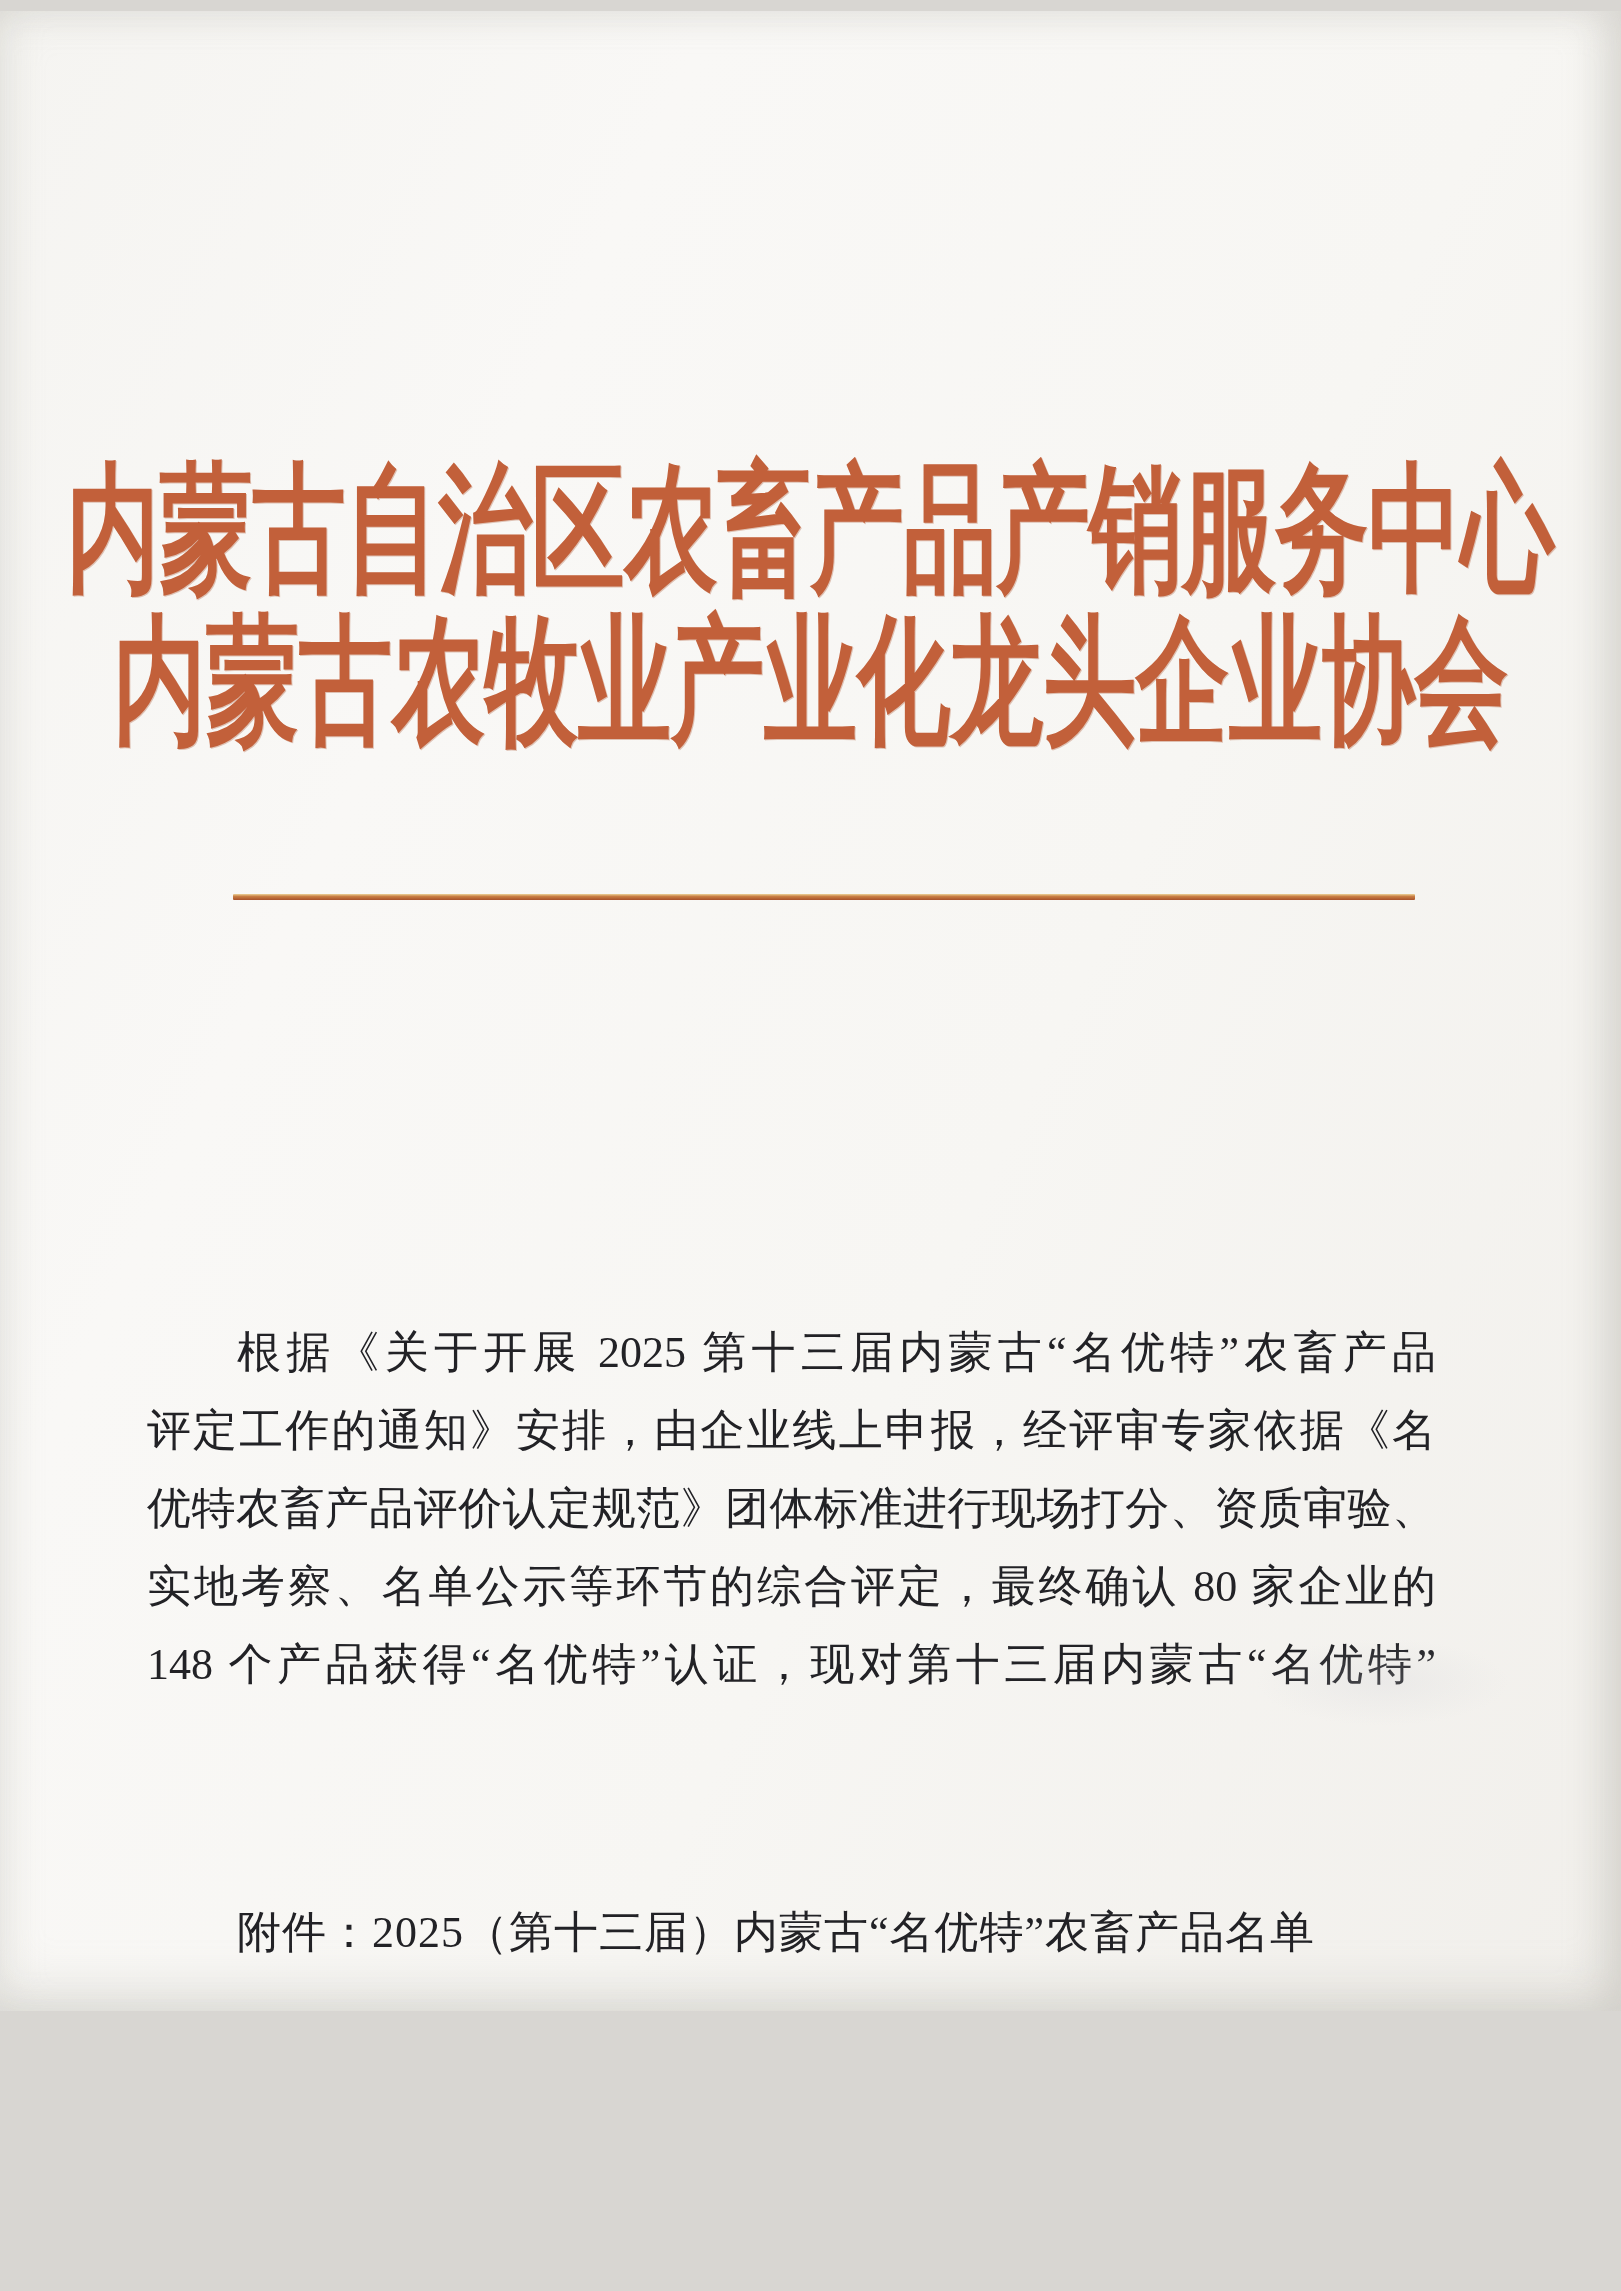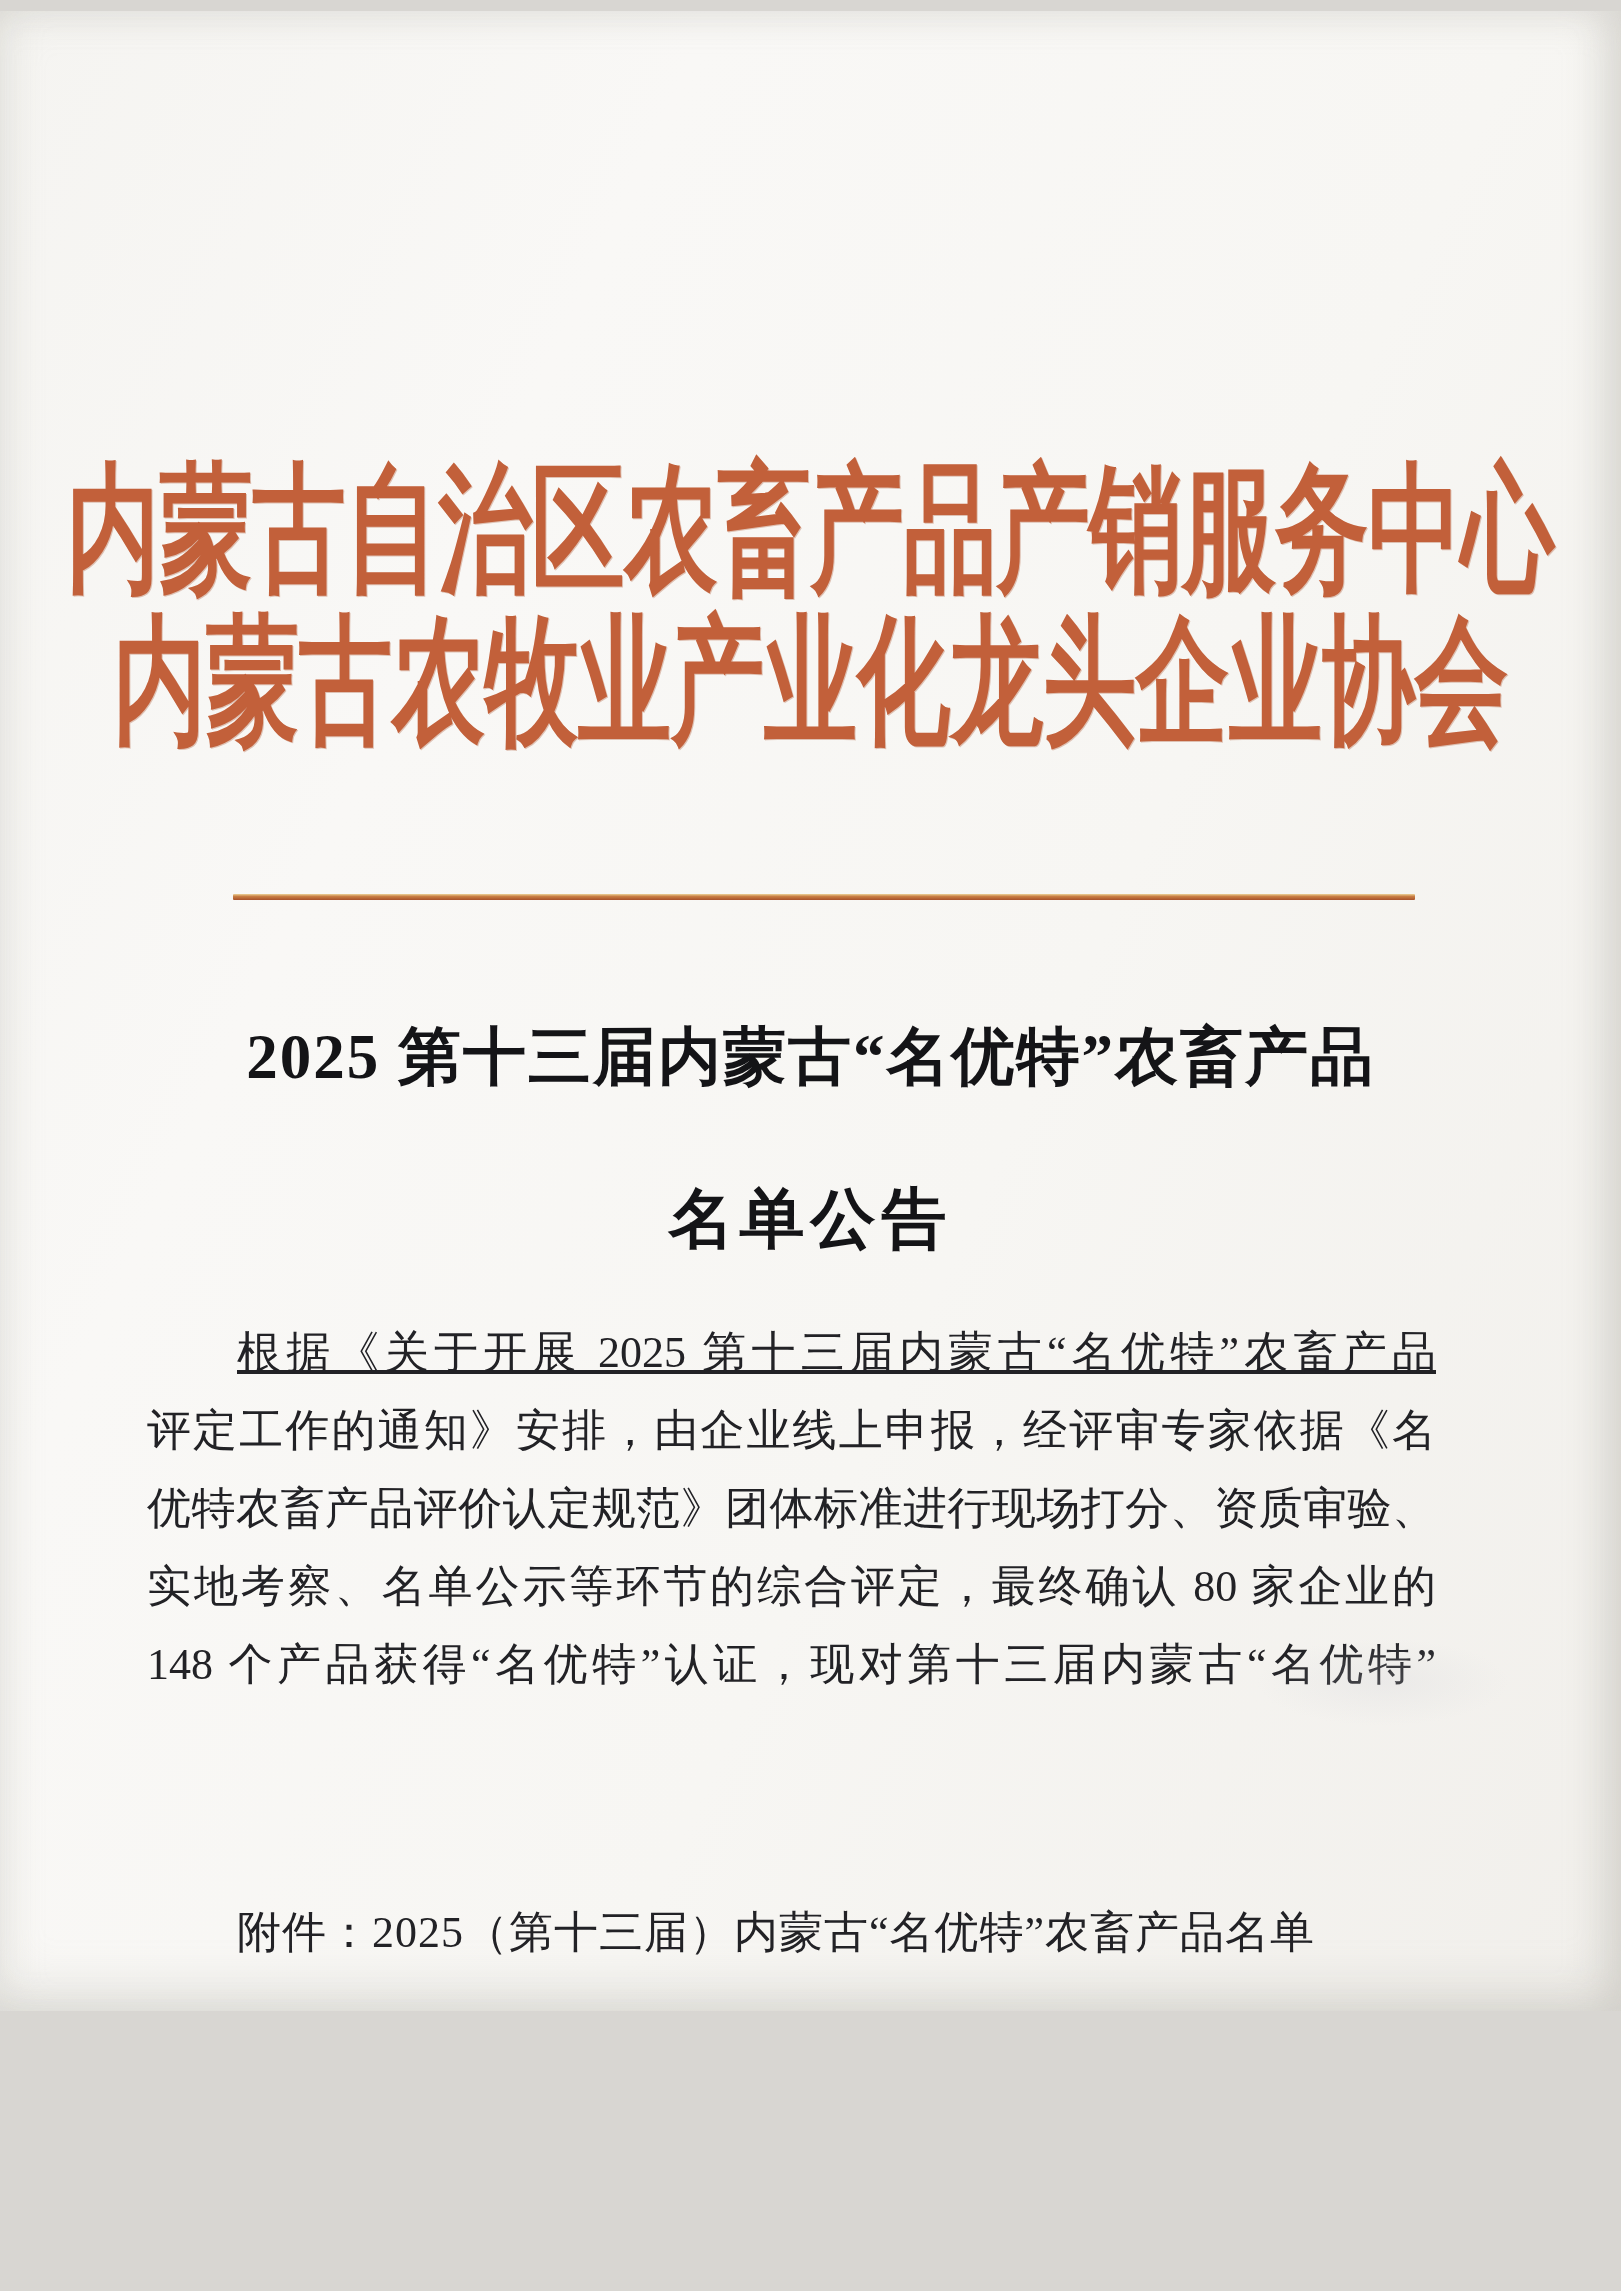--- a/index.html
+++ b/index.html
@@ -95,21 +95,21 @@
     color: #222226;
   }
   .bl {
     height: 78px;
     line-height: 71px;
     text-align: justify;
     text-align-last: justify;
     text-justify: inter-ideograph;
     white-space: normal;
   }
-  .bl.indent { padding-left: 90px; text-decoration: underline; }
+  .bl.indent { padding-left: 90px; }
   .bl.last   { text-align-last: left; }
   .attachment {
     position: absolute;
     top: 1890px;
     left: 147px;
     width: 1289px;
     padding-left: 90px;
     box-sizing: border-box;
     font-size: 44px;
     line-height: 63px;
@@ -148,24 +148,20 @@
 <div class="page">
 
   <header class="letterhead">
     <div class="lh-line" style="color: rgb(194, 96, 58);">内蒙古自治区农畜产品产销服务中心</div>
     <div class="lh-line" style="color: rgb(194, 96, 58);">内蒙古农牧业产业化龙头企业协会</div>
   </header>
 
 
   <div class="red-rule"></div>
 
-  <h1 class="title">
-    <span class="t-line1">2025 第十三届内蒙古“名优特”农畜产品</span>
-    <span class="t-line2">名单公告</span>
-  </h1>
 
   <main class="body-text">
     <div class="bl indent">根据《关于开展 2025 第十三届内蒙古“名优特”农畜产品</div>
     <div class="bl">评定工作的通知》安排，由企业线上申报，经评审专家依据《名</div>
     <div class="bl">优特农畜产品评价认定规范》团体标准进行现场打分、资质审验、</div>
     <div class="bl">实地考察、名单公示等环节的综合评定，最终确认 80 家企业的</div>
     <div class="bl">148 个产品获得“名优特”认证，现对第十三届内蒙古“名优特”</div>
   </main>
 
   <div class="attachment">附件：2025（第十三届）内蒙古“名优特”农畜产品名单</div>

